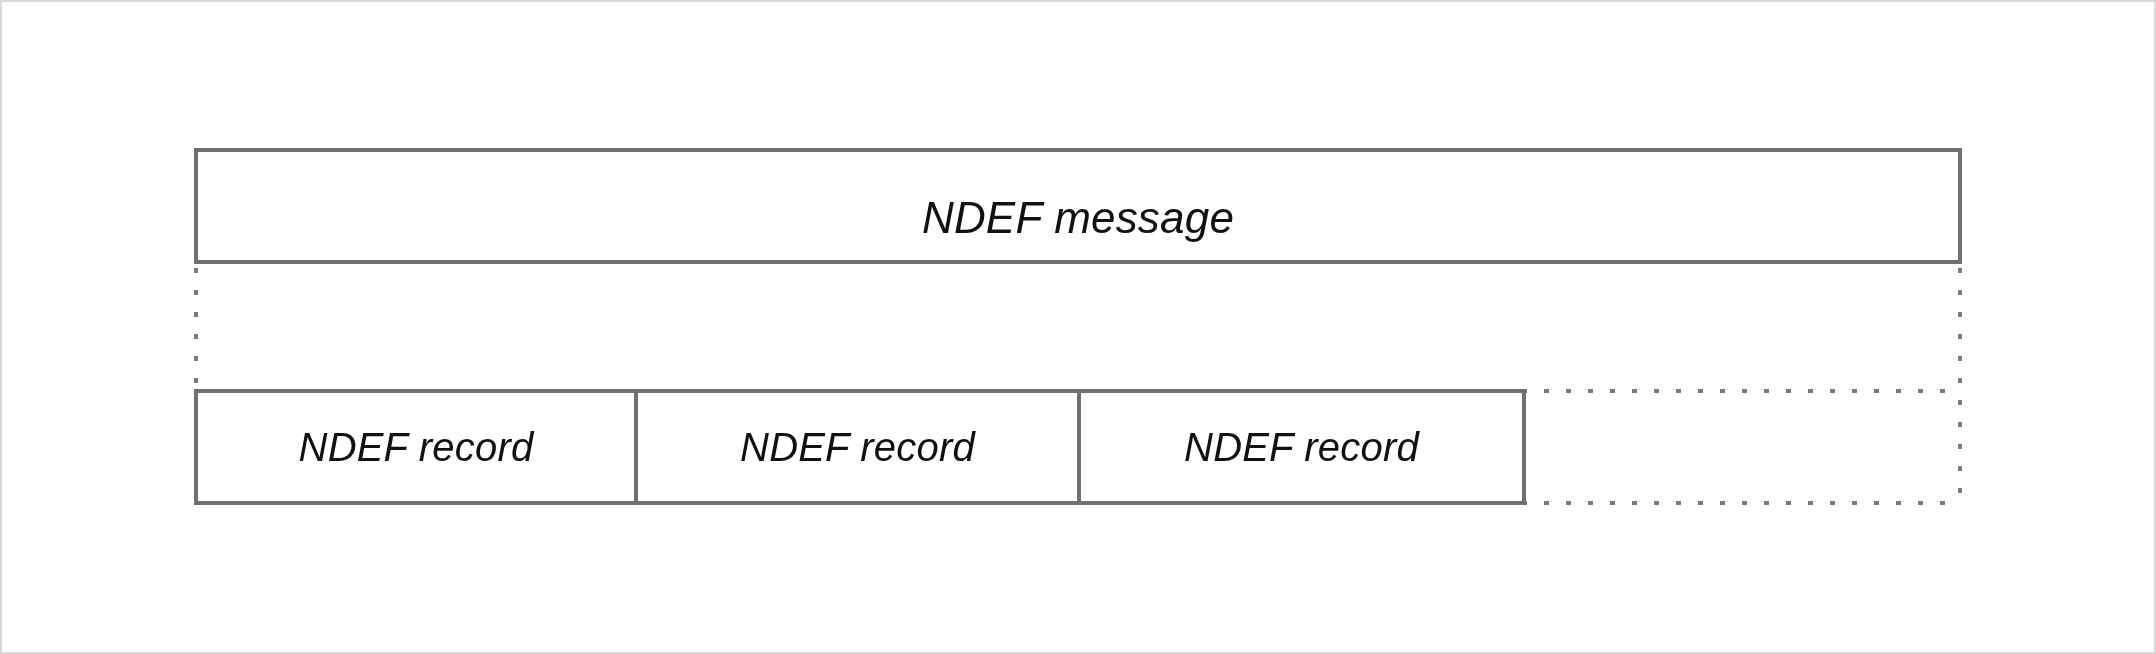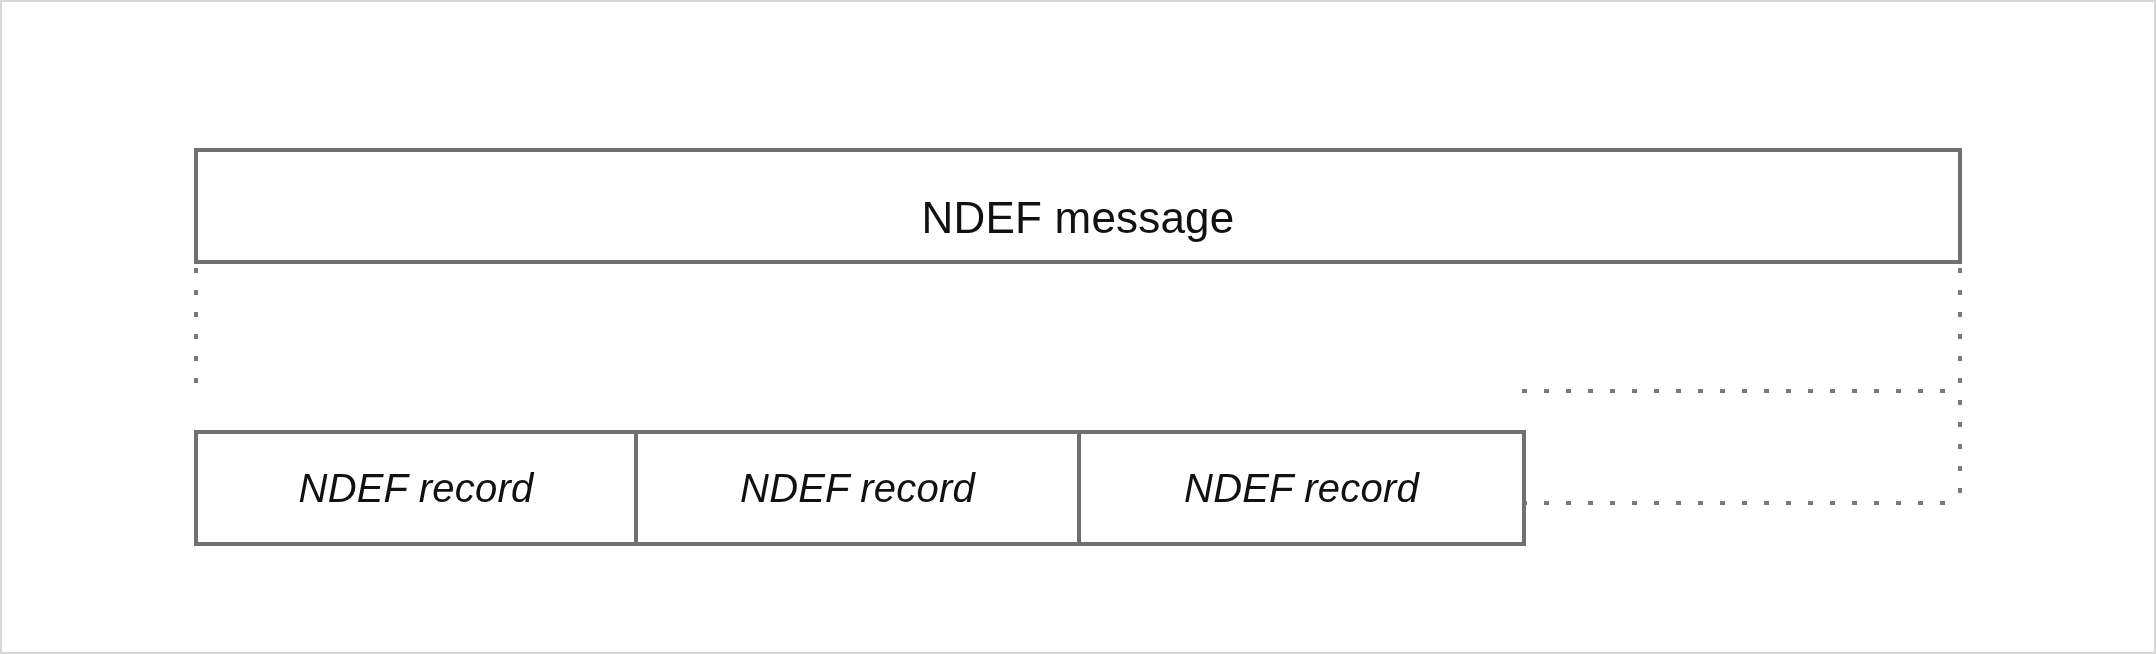--- a/index.html
+++ b/index.html
@@ -39,20 +39,21 @@
     width: 1768px;
     height: 116px;
     box-sizing: border-box;
     border: 4px solid #707070;
     background: #ffffff;
     display: flex;
     align-items: center;
     justify-content: center;
   }
   .message-label {
+    font-style: italic;
     font-size: 44px;
     line-height: 1;
     color: #111111;
     letter-spacing: 0.2px;
     white-space: nowrap;
     margin-top: 24px;
   }
 
   
   .expand-zone {
@@ -89,21 +90,20 @@
   .tail-bottom { left: 1328px; top: 237px; width: 436px; }
 
   
   .record-row {
     position: absolute;
     left: 192px;
     top: 387px;
     height: 116px;
     display: flex;
     align-items: stretch;
-    margin-top: 41px;
   }
   .record-box {
     box-sizing: border-box;
     border: 4px solid #707070;
     background: #ffffff;
     display: flex;
     align-items: center;
     justify-content: center;
     margin-right: -4px;   
   }

